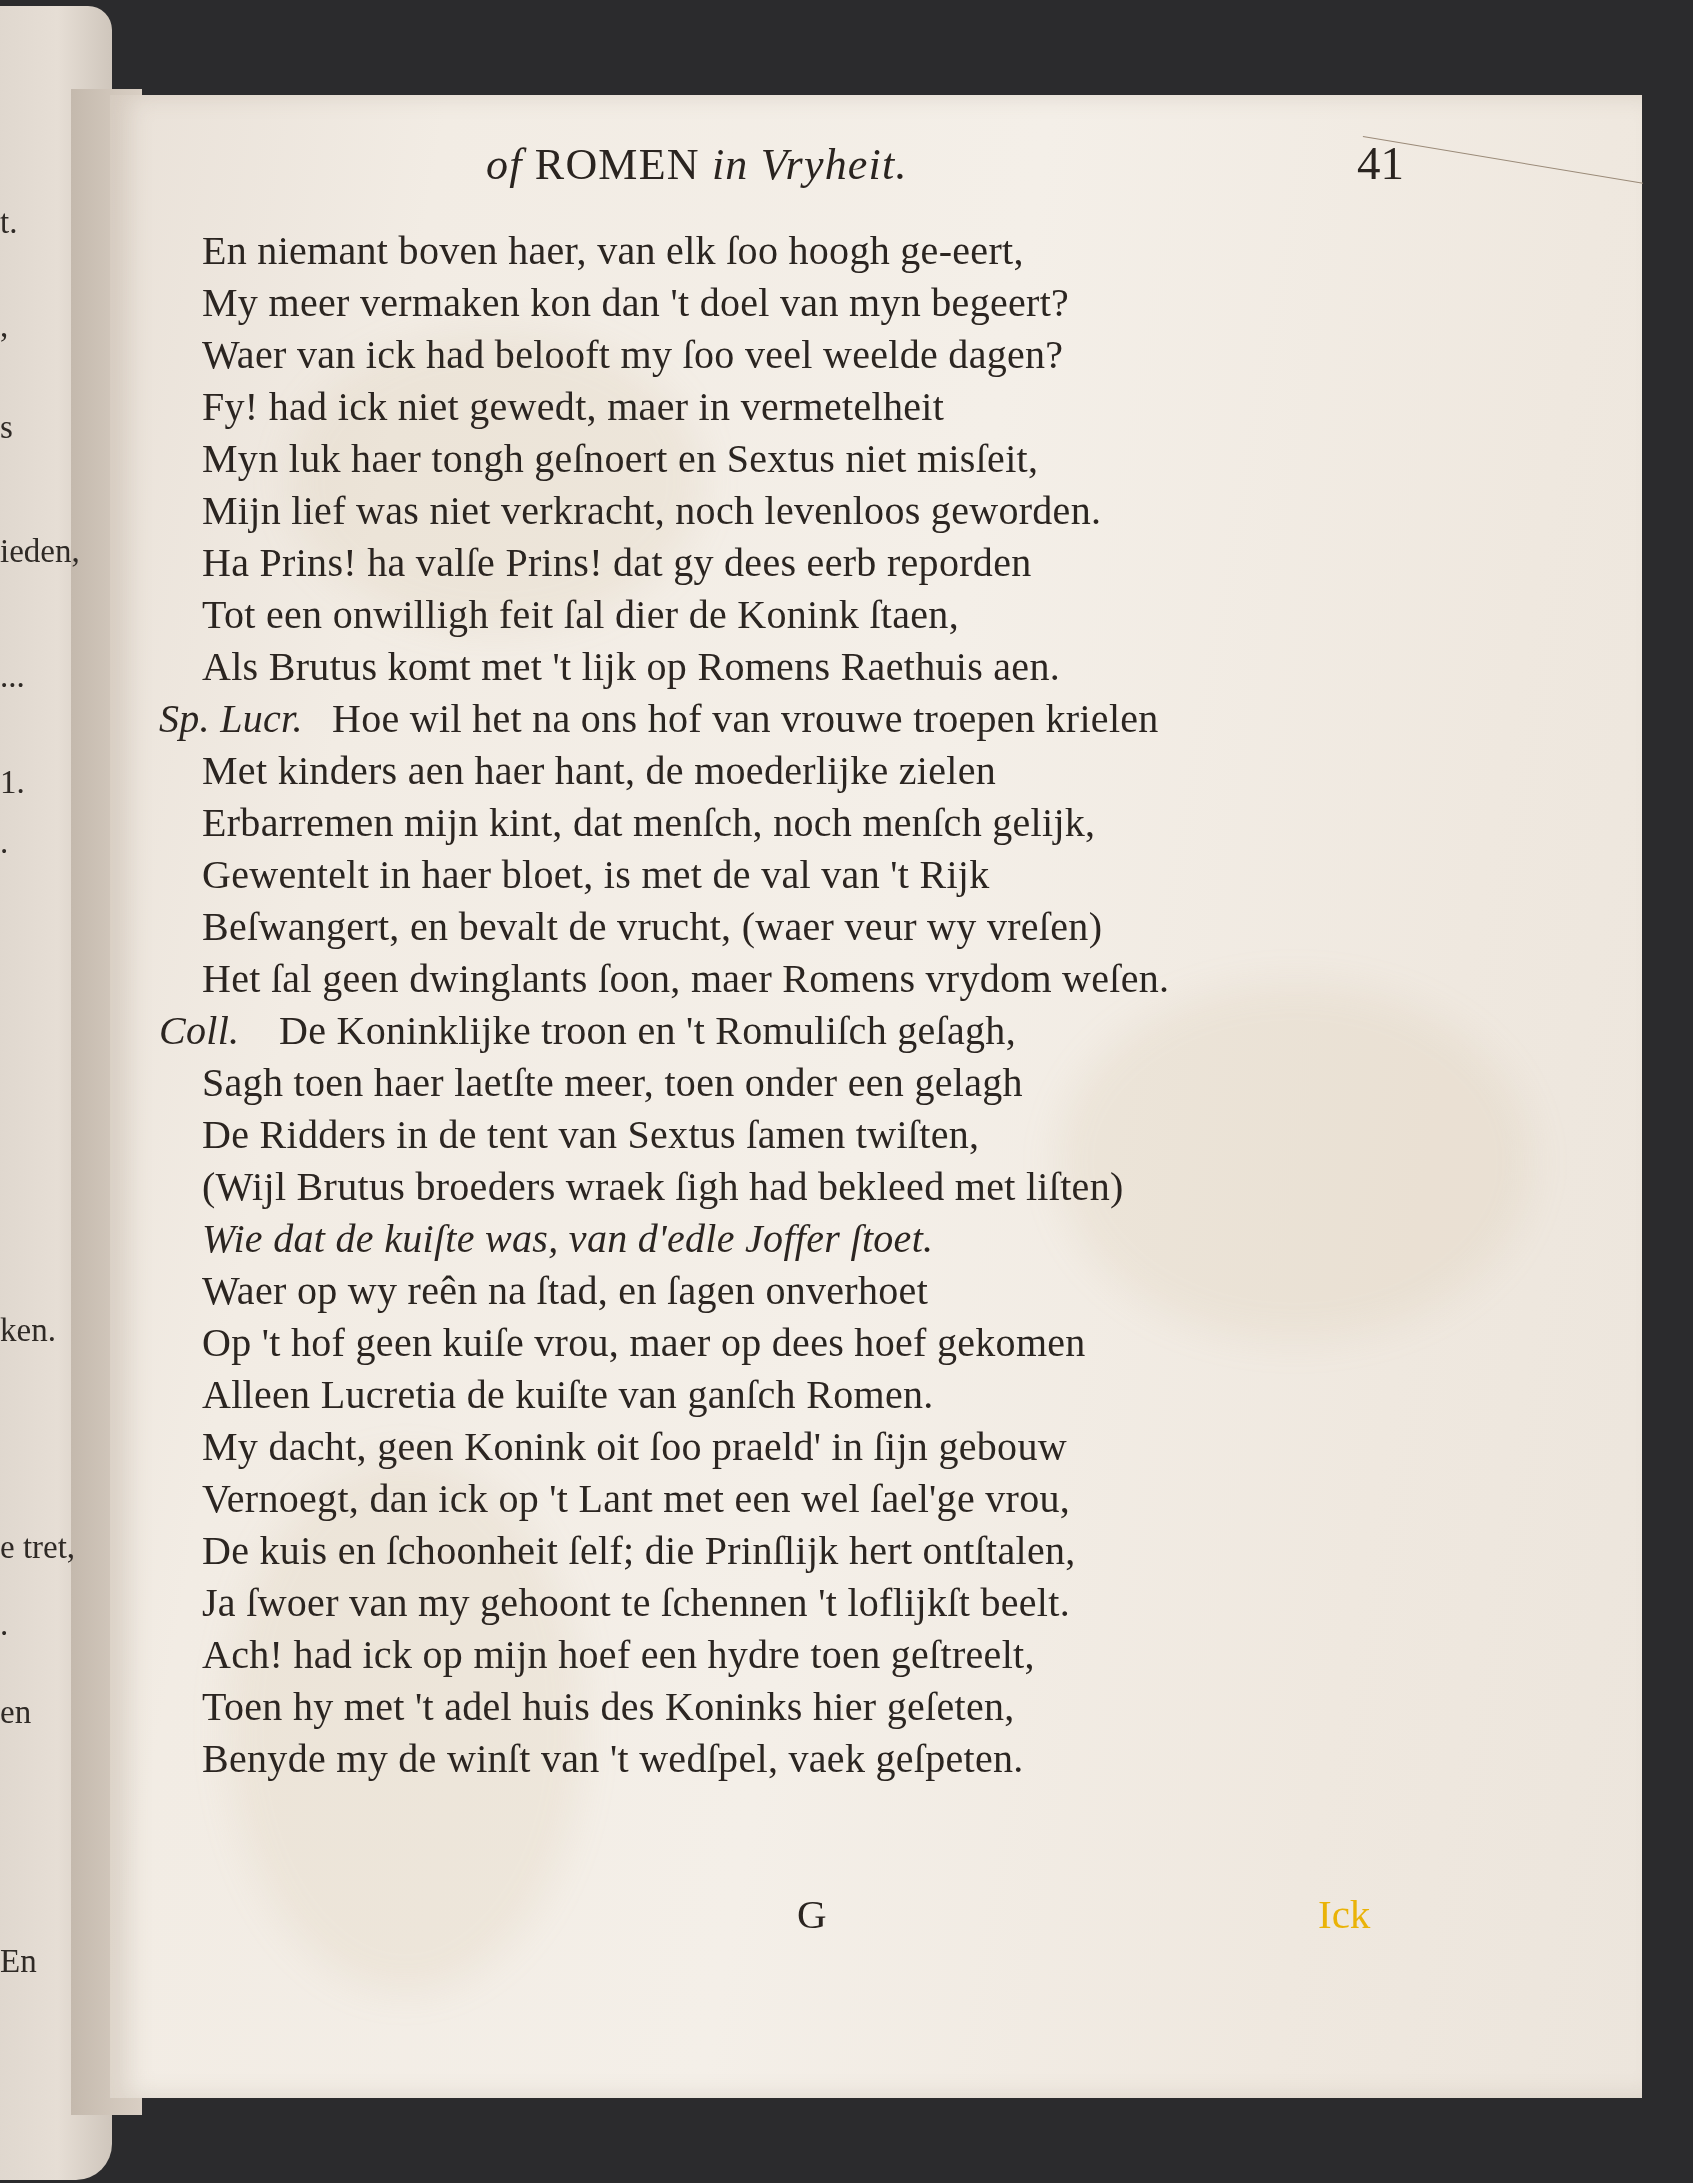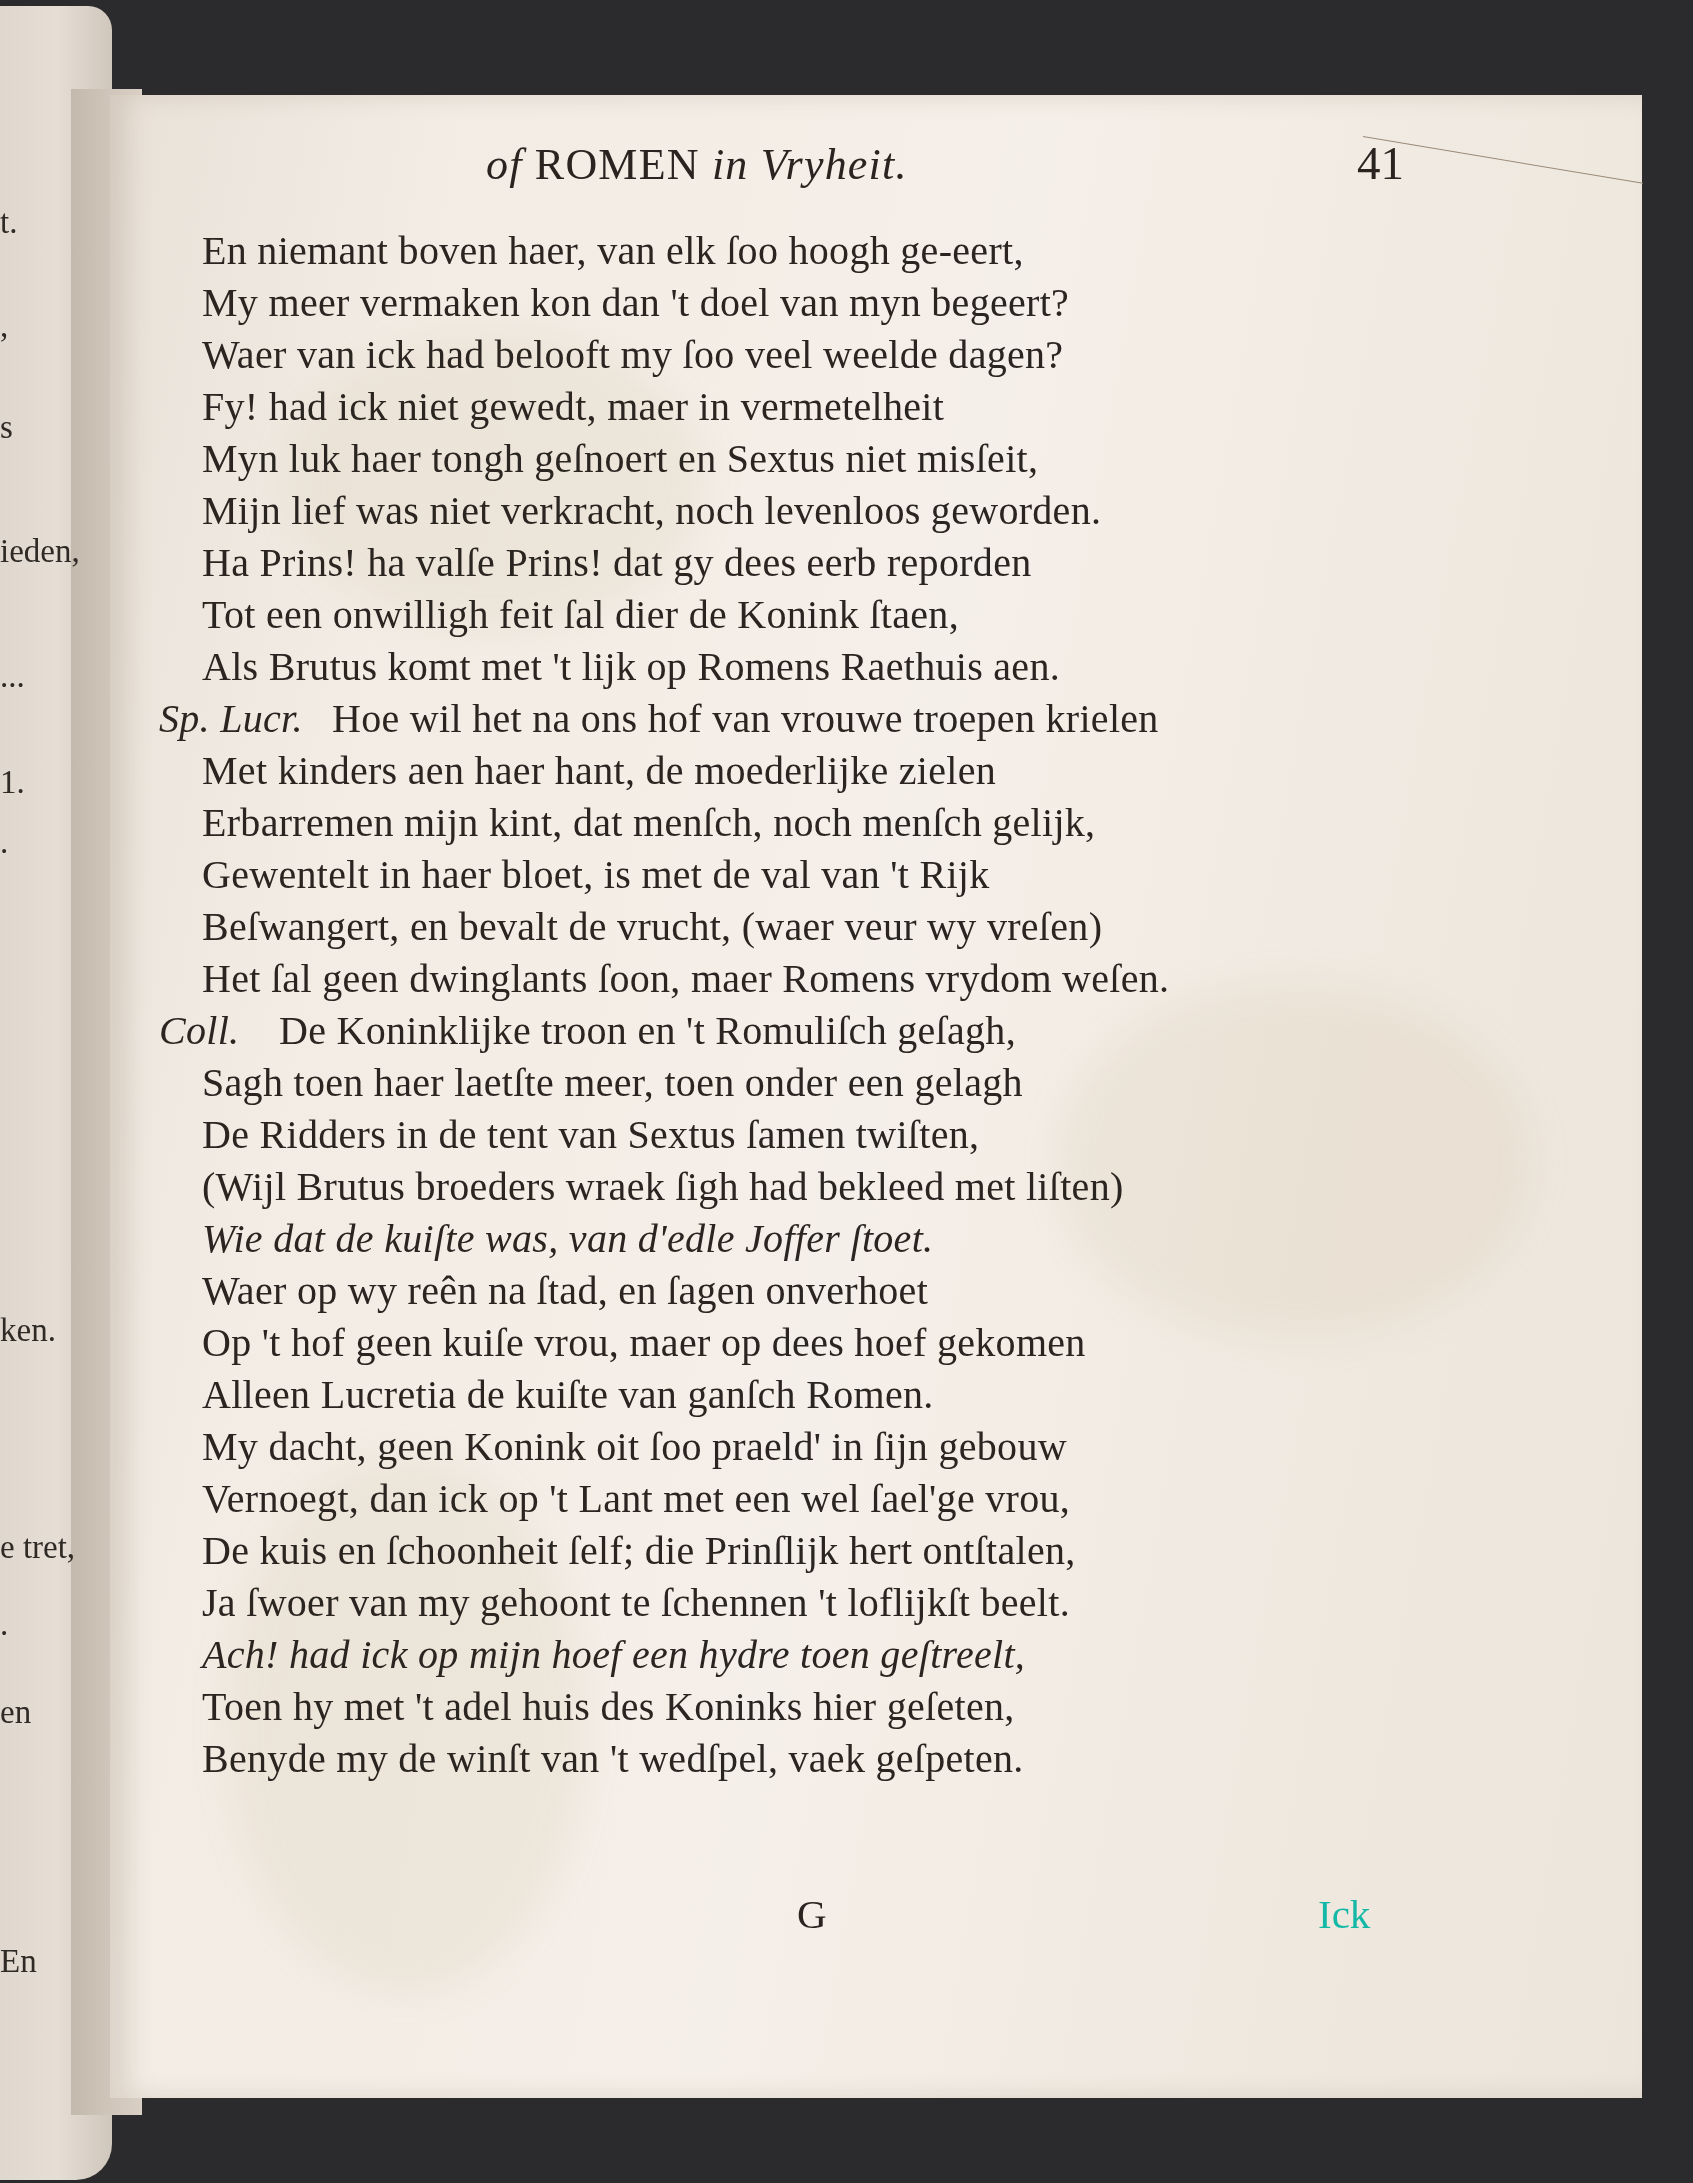--- a/index.html
+++ b/index.html
@@ -50,21 +50,21 @@
   .line .speaker {
     position:absolute; left:-19px; font-style:italic;
   }
   .line.italic { font-style:italic; }
   .catchword-row { position:absolute; top:1890px; left:0; width:1694px; }
   .signature {
     position:absolute; left:797px; font-size:41px; color:#2b2521;
     font-family:"Liberation Serif", serif;
   }
   .catchword {
-    position:absolute; left:1318px; font-size:41px; color:#14b8a6;
+    position:absolute; left:1318px; font-size:41px; color:#eab308;
     font-family:"Liberation Serif", serif;
   }
   .stain {
     position:absolute; border-radius:50%; background:rgba(200,170,130,0.12); filter:blur(18px);
   }
 </style>
 </head>
 <body>
 
 <div class="left-page"></div>
@@ -178,21 +178,21 @@
     <div class="line">
       <span style="position: absolute; left: 24px;">Vernoegt, dan ick op 't Lant met een wel ſael'ge vrou,</span>
     </div>
     <div class="line">
       <span style="position: absolute; left: 24px;">De kuis en ſchoonheit ſelf; die Prinſlijk hert ontſtalen,</span>
     </div>
     <div class="line">
       <span style="position: absolute; left: 24px;">Ja ſwoer van my gehoont te ſchennen 't loflijkſt beelt.</span>
     </div>
     <div class="line">
-      <span style="position: absolute; left: 24px; font-style: italic;">Ach! had ick op mijn hoef een hydre toen geſtreelt,</span>
+      <span style="position: absolute; left: 24px;">Ach! had ick op mijn hoef een hydre toen geſtreelt,</span>
     </div>
     <div class="line">
       <span style="position: absolute; left: 24px;">Toen hy met 't adel huis des Koninks hier geſeten,</span>
     </div>
     <div class="line">
       <span style="position: absolute; left: 24px;">Benyde my de winſt van 't wedſpel, vaek geſpeten.</span>
     </div>
   </div>
 
 <div class="catchword-row">

